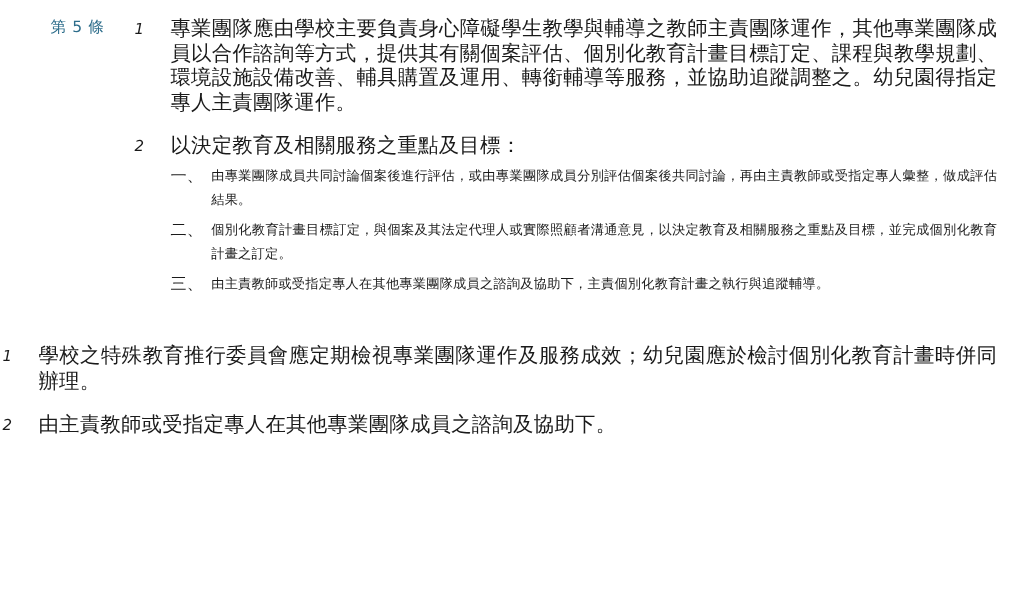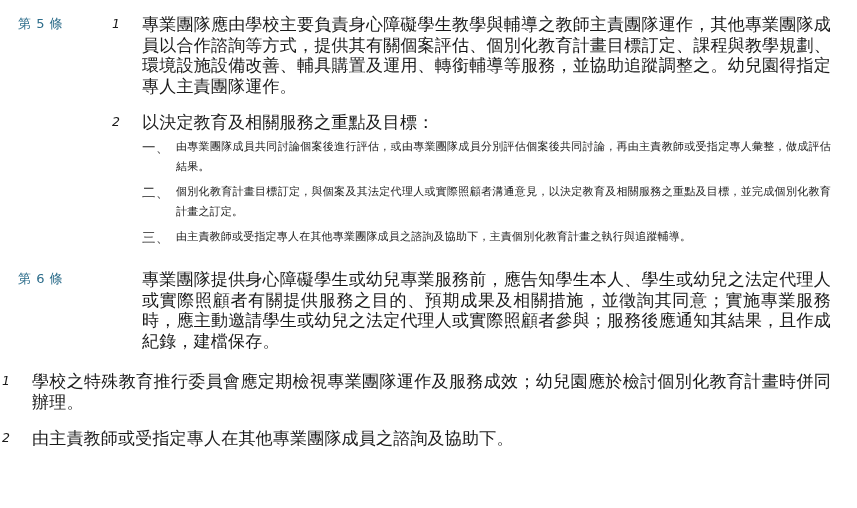--- a/index.html
+++ b/index.html
@@ -23,21 +23,21 @@
   }
   .article {
     display: flex;
     align-items: flex-start;
     width: 100%;
     box-sizing: border-box;
   }
   .article-label {
     width: 110px;
     flex: 0 0 110px;
-    padding-left: 18px;
+    padding-left: 42px;
     box-sizing: border-box;
     color: #2d6d8b;
     font-size: 13px;
     letter-spacing: 0.5px;
     line-height: 20px;
     white-space: nowrap;
   }
   .article-body {
     flex: 1 1 auto;
     padding-right: 26px;
@@ -132,29 +132,20 @@
           <div class="sub-marker">三、</div>
           <div class="sub-body">由主責教師或受指定專人在其他專業團隊成員之諮詢及協助下，主責個別化教育計畫之執行與追蹤輔導。</div>
         </div>
       </div>
 
     </div>
   </div>
 
   <div class="gap-b"></div>
 
-  <div class="article">
-    <div class="article-label">第 6 條</div>
-    <div class="article-body">
-      <div class="para">
-        <div class="para-num"></div>
-        <div class="para-text">專業團隊提供身心障礙學生或幼兒專業服務前，應告知學生本人、學生或幼兒之法定代理人或實際照顧者有關提供服務之目的、預期成果及相關措施，並徵詢其同意；實施專業服務時，應主動邀請學生或幼兒之法定代理人或實際照顧者參與；服務後應通知其結果，且作成紀錄，建檔保存。</div>
-      </div>
-    </div>
-  </div>
 
   <div class="gap-c"></div>
 
   <div class="article">
     <div class="article-body">
       <div class="para">
         <div class="para-num">1</div>
         <div class="para-text">學校之特殊教育推行委員會應定期檢視專業團隊運作及服務成效；幼兒園應於檢討個別化教育計畫時併同辦理。</div>
       </div>
       <div class="gap-a"></div>

